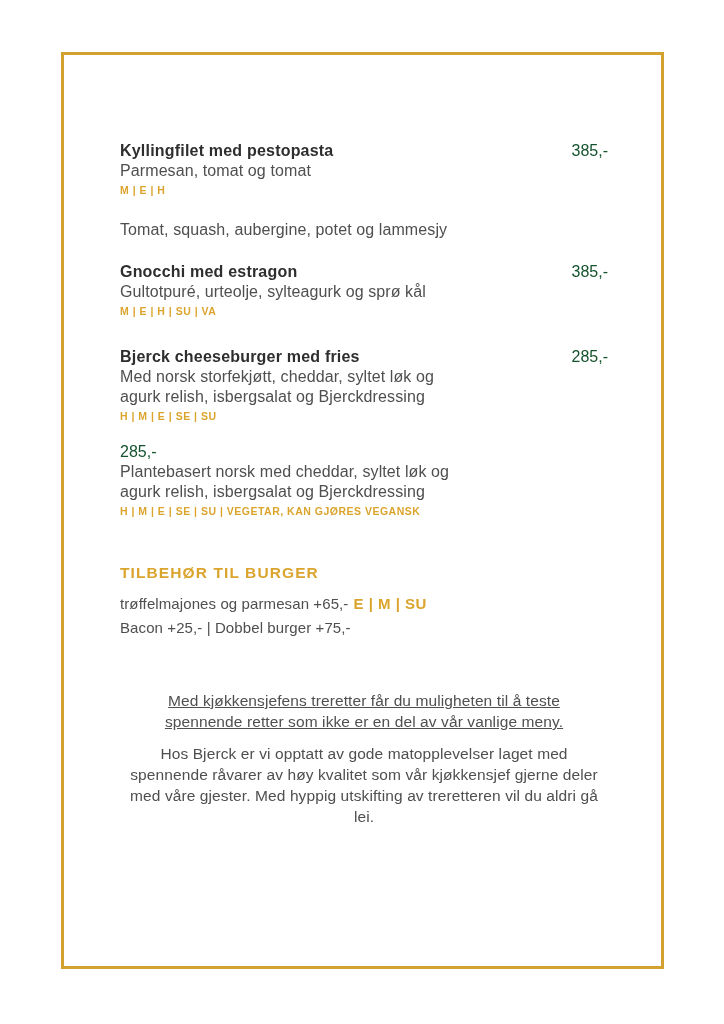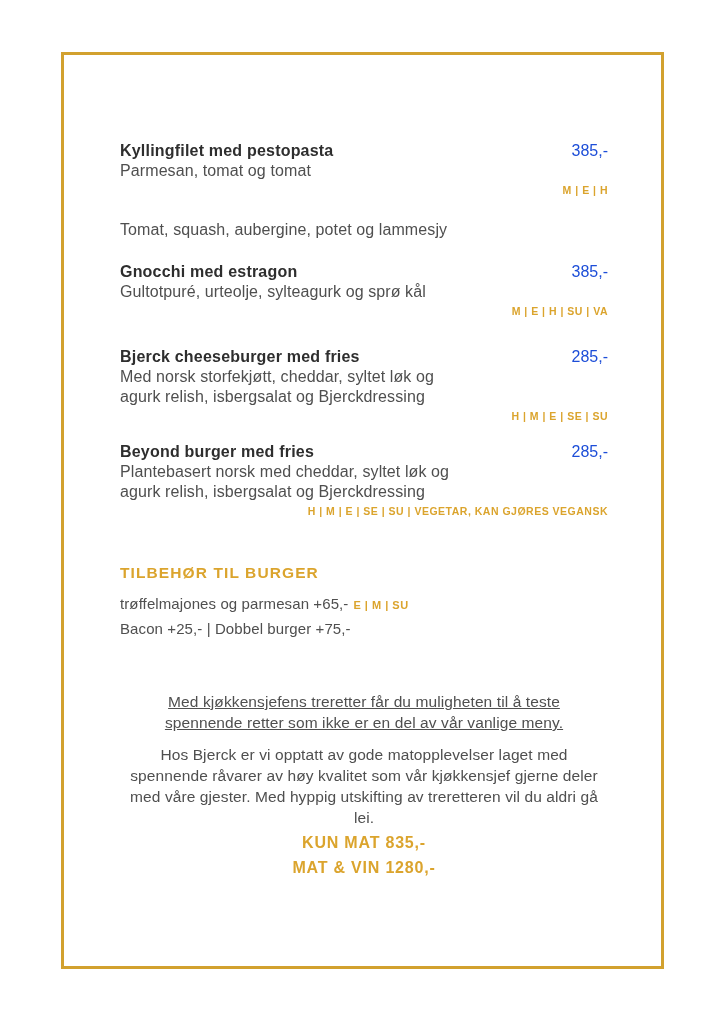--- a/index.html
+++ b/index.html
@@ -41,40 +41,39 @@
     font-size: 16px;
     line-height: 20px;
     font-weight: 700;
     color: #2e2e2e;
     letter-spacing: 0.2px;
   }
   .item-price {
     font-size: 16px;
     line-height: 20px;
     font-weight: 400;
-    color: #1d4ed8;
+    color: #14532d;
     text-align: right;
     white-space: nowrap;
   }
   .item-desc {
     font-size: 16px;
     line-height: 20px;
     font-weight: 400;
     color: #4f4f4f;
     letter-spacing: 0.1px;
     max-width: 352px;
   }
   .item-allergens {
     font-size: 10.5px;
     line-height: 15px;
     font-weight: 700;
     color: #dba42d;
     letter-spacing: 0.5px;
     margin-top: 2px;
-    text-align: right;
   }
   .mi-1, .mi-2 { margin-bottom: 22px; }
   .mi-3 { margin-bottom: 28px; }
   .mi-4 { margin-bottom: 18px; }
   .mi-5 { margin-bottom: 0; }
   
   .sides {
     width: 440px;
     margin-top: 44px;
   }
@@ -88,21 +87,21 @@
   }
   .sides-line {
     font-size: 15px;
     line-height: 24px;
     font-weight: 400;
     color: #4f4f4f;
     letter-spacing: 0.1px;
     white-space: nowrap;
   }
   .inline-codes {
-    font-size: 11px;
+    font-size: 15px;
     font-weight: 700;
     color: #dba42d;
     letter-spacing: 0.5px;
     margin-left: 5px;
   }
   .inline-codes:empty { display: none; }
   
   .chefs {
     width: 488px;
     text-align: center;
@@ -169,35 +168,30 @@
     <div class="item-row">
       <span class="item-name">Bjerck cheeseburger med fries</span>
       <span class="item-price">285,-</span>
     </div>
     <div class="item-desc">Med norsk storfekjøtt, cheddar, syltet løk og agurk relish, isbergsalat og Bjerckdressing</div>
     <div class="item-allergens">H | M | E | SE | SU</div>
   </div>
 
   <div class="menu-item mi-5">
     <div class="item-row">
-      <span class="item-name">Beyond burger med fries</span>
       <span class="item-price">285,-</span>
     </div>
     <div class="item-desc">Plantebasert norsk med cheddar, syltet løk og agurk relish, isbergsalat og Bjerckdressing</div>
     <div class="item-allergens">H | M | E | SE | SU | VEGETAR, KAN GJØRES VEGANSK</div>
   </div>
 
   <div class="sides">
     <div class="sides-title">TILBEHØR TIL BURGER</div>
     <div class="sides-line"><span>trøffelmajones og parmesan +65,-</span><span class="inline-codes">E | M | SU</span></div>
     <div class="sides-line"><span>Bacon +25,- | Dobbel burger +75,-</span></div>
   </div>
 
   <div class="chefs">
     <p class="chefs-para intro">Med kjøkkensjefens treretter får du muligheten til å teste spennende retter som ikke er en del av vår vanlige meny.</p>
     <p class="chefs-para body-text">Hos Bjerck er vi opptatt av gode matopplevelser laget med spennende råvarer av høy kvalitet som vår kjøkkensjef gjerne deler med våre gjester. Med hyppig utskifting av treretteren vil du aldri gå lei.</p>
-    <div class="chefs-prices">
-      <div class="chefs-price">KUN MAT 835,-</div>
-      <div class="chefs-price">MAT &amp; VIN 1280,-</div>
-    </div>
   </div>
 
 </div>
 
 </body></html>

